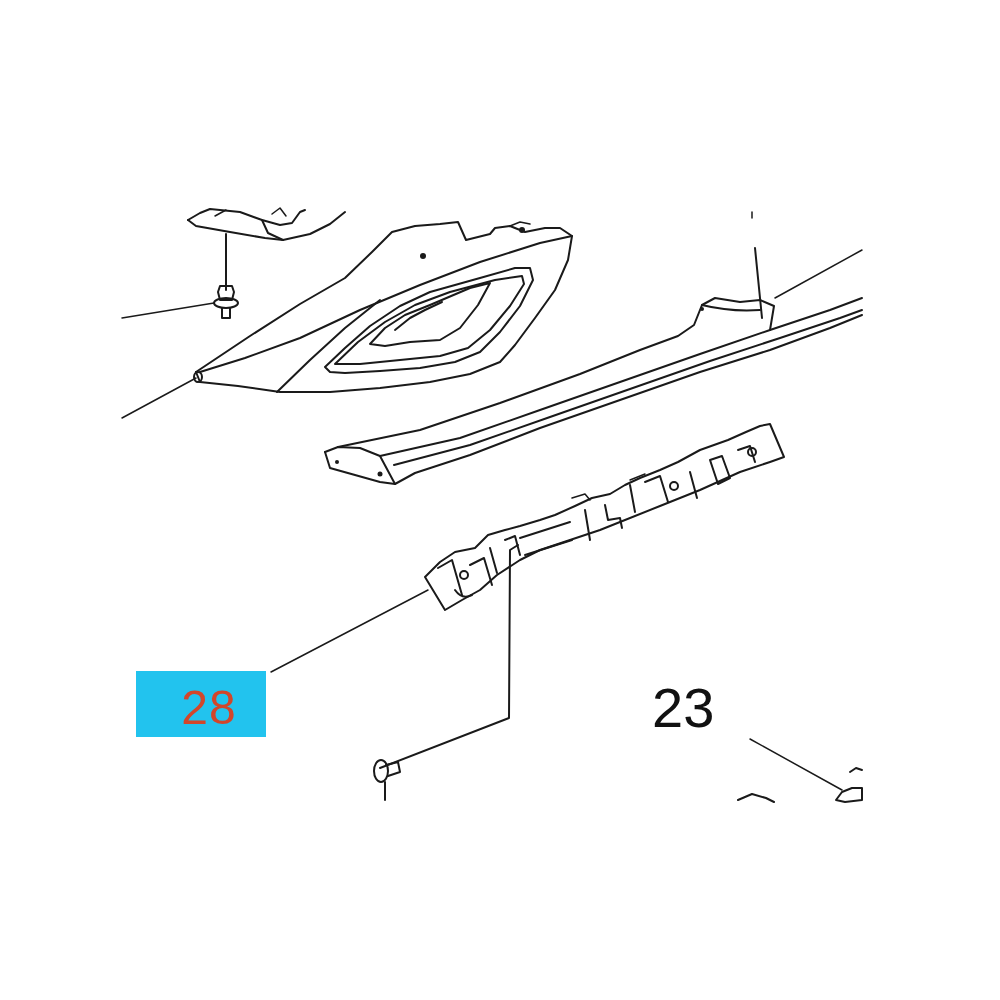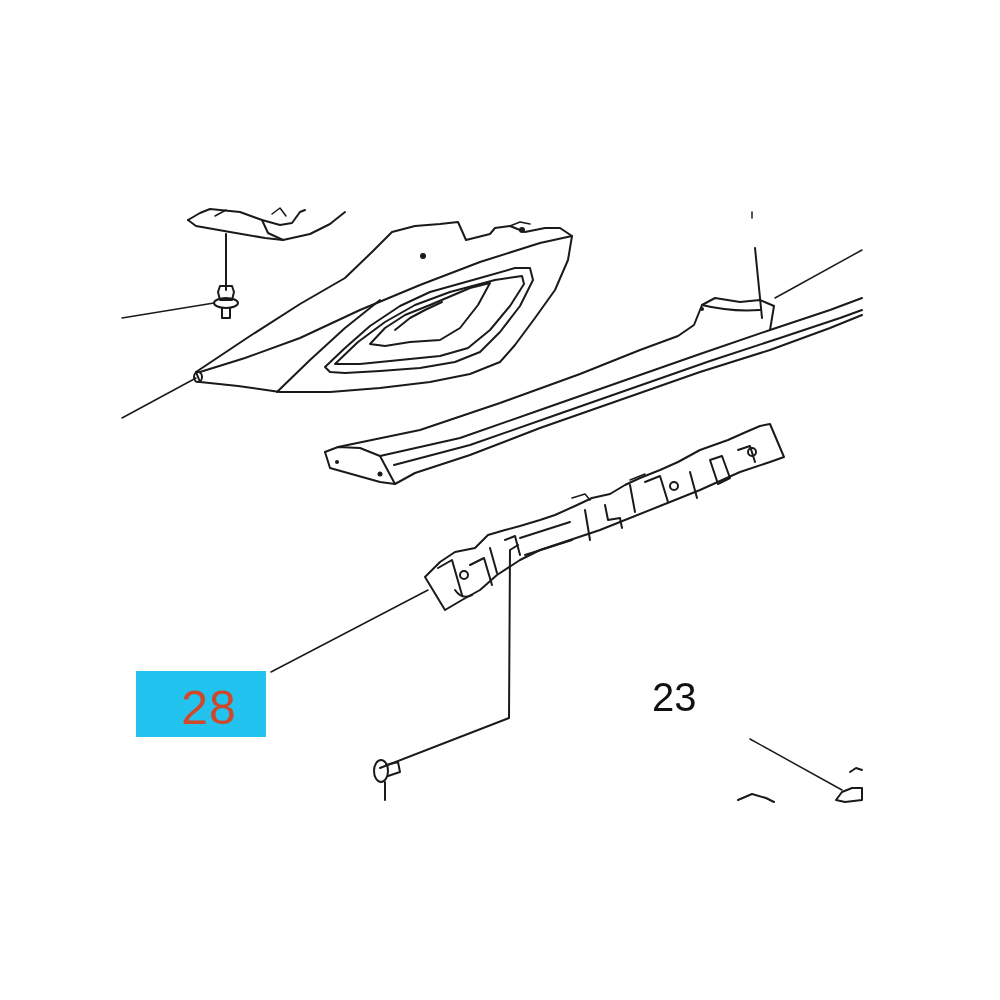--- a/index.html
+++ b/index.html
@@ -14,21 +14,21 @@
       position: absolute; left: 136px; top: 671px; width: 130px; height: 66px;
       background: #22c3ee;
       display: flex; align-items: center; justify-content: center;
     }
     .callout-box span {
       color: #d2462a; font-size: 48px; font-family: "Liberation Sans", sans-serif;
       letter-spacing: 1px; margin-left: 16px; margin-top: 6px;
     }
     .callout-plain {
       position: absolute; left: 652px; top: 675px;
-      color: #111111; font-size: 40px; font-family: "Liberation Sans", sans-serif;
+      color: #111111; font-size: 56px; font-family: "Liberation Sans", sans-serif;
     }
   </style>
 </head>
 <body>
 
 <svg id="diagram" viewBox="0 0 1000 1000" xmlns="http://www.w3.org/2000/svg">
 
   <g>
     <path d="M188,220 L200,213 L210,209 L240,212 L262,220 L280,225 L292,223 L300,212 L305,210"></path>
     <path d="M188,220 L196,226 L230,232 L265,238 L283,240 L310,234 L330,224 L345,212"></path>

